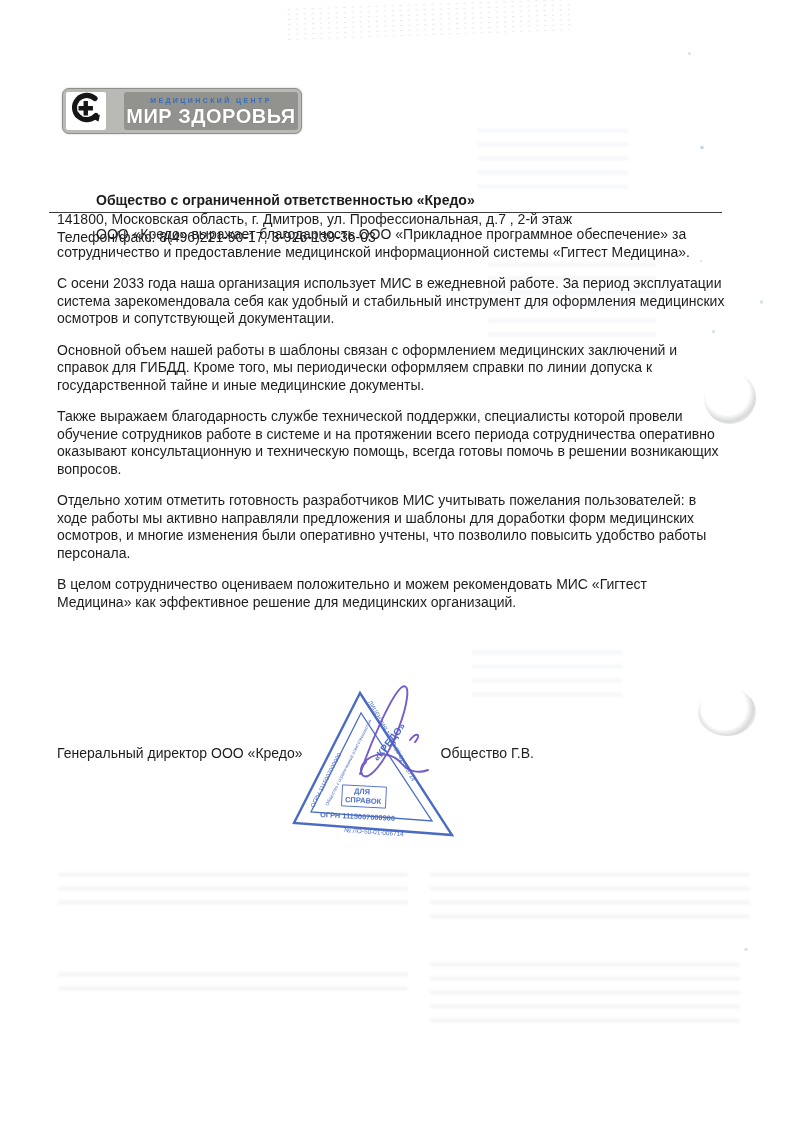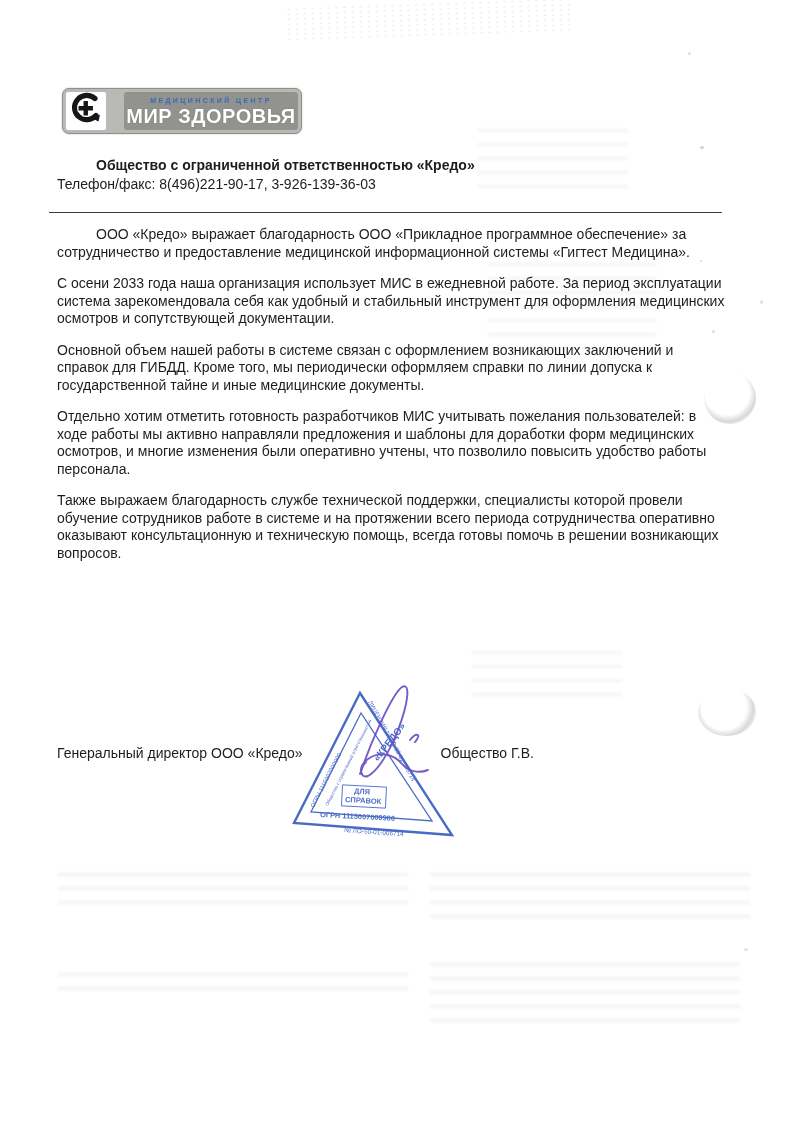--- a/index.html
+++ b/index.html
@@ -28,21 +28,21 @@
     font-size:7px;font-weight:bold;letter-spacing:2.4px;color:#3a6bb5;line-height:9px;
     white-space:nowrap;
   }
   .logo-name{
     font-size:20px;font-weight:bold;color:#ffffff;letter-spacing:0.5px;line-height:22px;
     white-space:nowrap;text-shadow:0 0 1px rgba(60,60,60,.6);
     font-stretch:condensed;
   }
   
   .org-header{position:absolute;left:57px;top:156px;width:668px;font-size:14px;line-height:18.5px;}
-  .org-company{font-weight:bold;padding-left:39px;}
+  .org-company{font-weight:bold;padding-left:39px;margin-top:35px;}
   .rule{position:absolute;left:49px;top:212px;width:673px;height:0;border-top:1.6px solid #3c3c3c;}
   
   .letter-body{position:absolute;left:57px;top:226px;width:668px;font-size:14px;line-height:17.5px;}
   .letter-body p{margin:0 0 14px 0;}
   .letter-body p.indent{text-indent:39px;}
   
   .sign-row{
     position:absolute;left:57px;top:745px;width:477px;
     display:flex;justify-content:space-between;font-size:14px;line-height:17.5px;
   }
@@ -114,30 +114,32 @@
       </span>
     </div>
     <div class="logo-plate">
       <div class="logo-tagline">МЕДИЦИНСКИЙ ЦЕНТР</div>
       <div class="logo-name">МИР ЗДОРОВЬЯ</div>
     </div>
   </div>
 
   <div class="org-header">
     <div class="org-company">Общество с ограниченной ответственностью «Кредо»</div>
+    <div class="org-address">141800, Московская область, г. Дмитров, ул. Профессиональная, д.7 , 2-й этаж</div>
     <div class="org-phone">Телефон/факс: 8(496)221-90-17, 3-926-139-36-03</div>
   </div>
   <div class="rule"></div>
 
   <div class="letter-body">
     <p class="indent">ООО «Кредо» выражает благодарность ООО «Прикладное программное обеспечение» за сотрудничество и предоставление медицинской информационной системы «Гигтест Медицина».</p>
     <p>С осени 2033 года наша организация использует МИС в ежедневной работе. За период эксплуатации система зарекомендовала себя как удобный и стабильный инструмент для оформления медицинских осмотров и сопутствующей документации.</p>
-    <p>Основной объем нашей работы в системе связан с оформлением возникающих заключений и справок для ГИБДД. Кроме того, мы периодически оформляем справки по линии допуска к государственной тайне и иные медицинские документы.</p>
+    <p>Основной объем нашей работы в шаблоны связан с оформлением медицинских заключений и справок для ГИБДД. Кроме того, мы периодически оформляем справки по линии допуска к государственной тайне и иные медицинские документы.</p>
+    <p>Также выражаем благодарность службе технической поддержки, специалисты которой провели обучение сотрудников работе в системе и на протяжении всего периода сотрудничества оперативно оказывают консультационную и техническую помощь, всегда готовы помочь в решении возникающих вопросов.</p>
     <p>Отдельно хотим отметить готовность разработчиков МИС учитывать пожелания пользователей: в ходе работы мы активно направляли предложения и шаблоны для доработки форм медицинских осмотров, и многие изменения были оперативно учтены, что позволило повысить удобство работы персонала.</p>
-    <p>Также выражаем благодарность службе технической поддержки, специалисты которой провели обучение сотрудников работе в системе и на протяжении всего периода сотрудничества оперативно оказывают консультационную и техническую помощь, всегда готовы помочь в решении возникающих вопросов.</p>
+    <p>В целом сотрудничество оцениваем положительно и можем рекомендовать МИС «Гигтест Медицина» как эффективное решение для медицинских организаций.</p>
   </div>
 
   <div class="sign-row">
     <span>Генеральный директор ООО «Кредо»</span>
     <span>Общество Г.В.</span>
   </div>
 
   <div class="stamp">
     <svg width="176" height="160" viewBox="0 0 176 160">
       <g fill="none" stroke="#3b5fc0">

